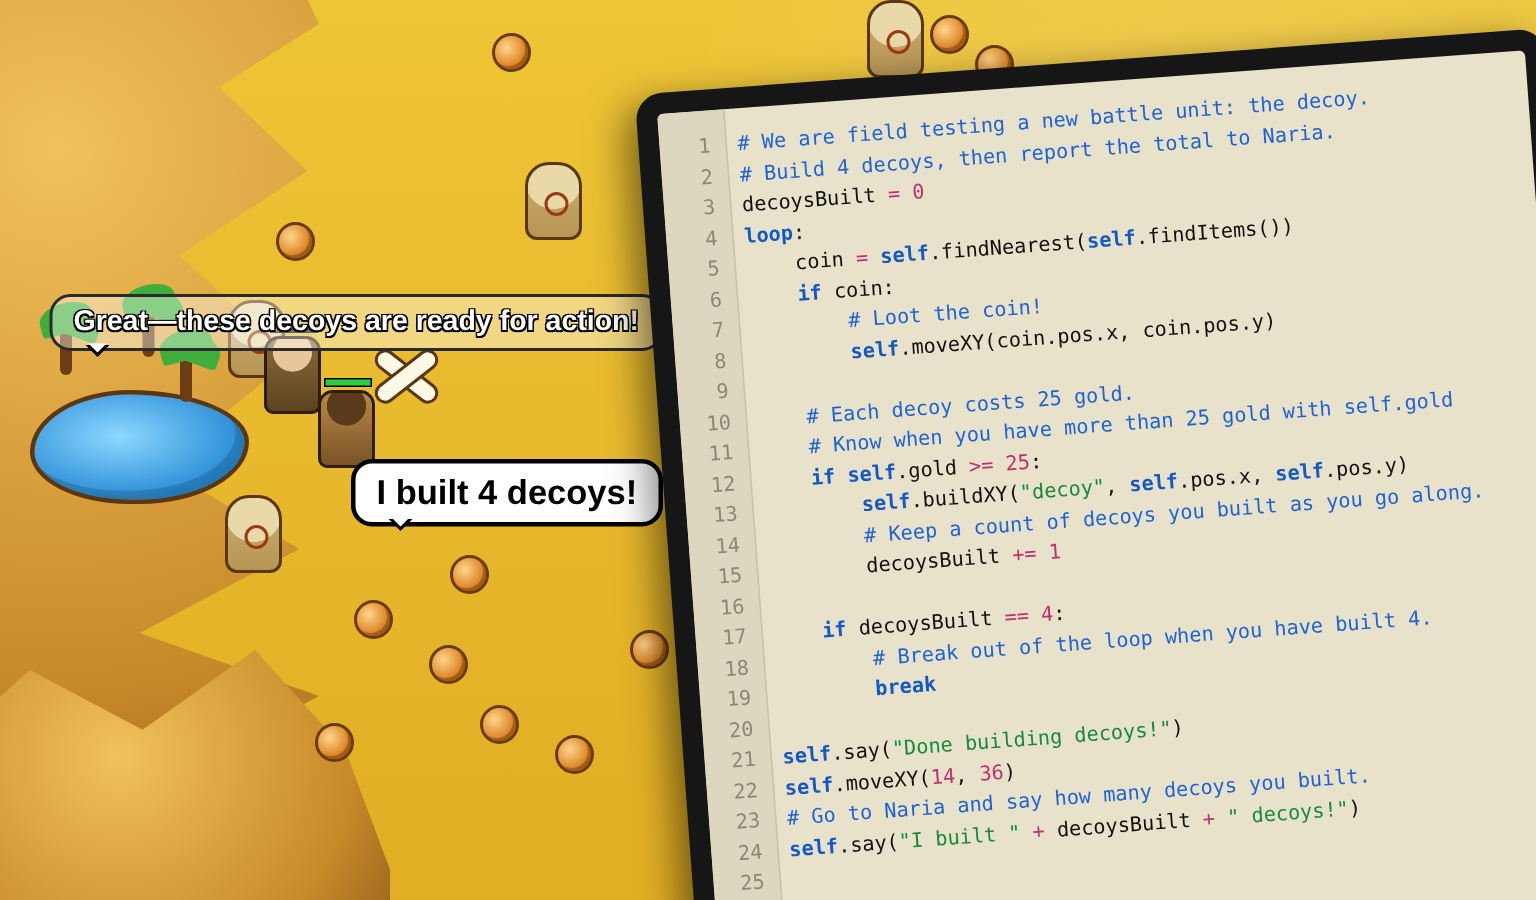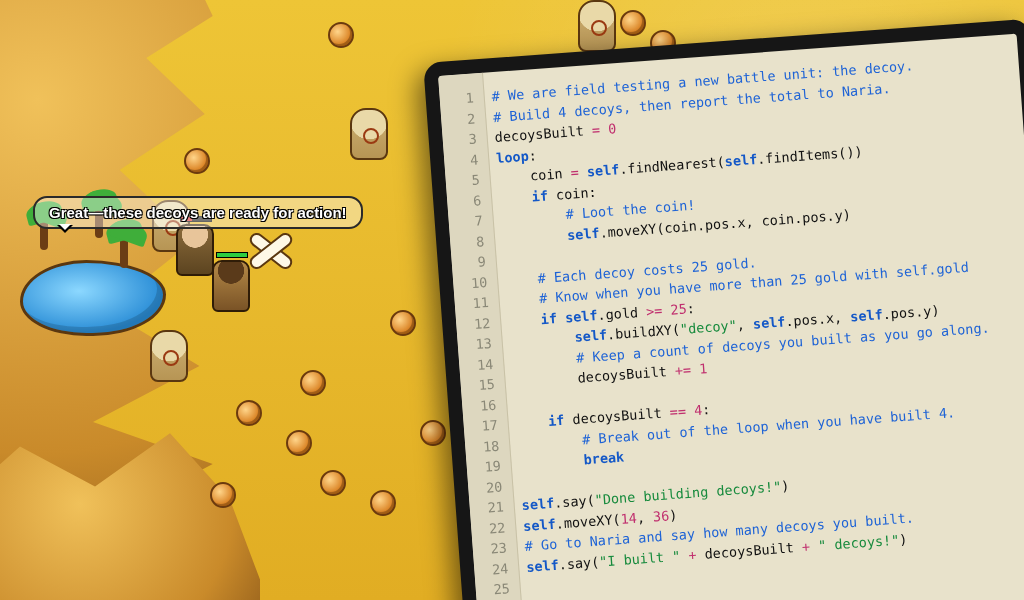--- a/index.html
+++ b/index.html
@@ -173,21 +173,21 @@
   }
   .speech::before {
     content: "";
     position: absolute;
     left: 24px; bottom: -9px;
     border: 6px solid transparent;
     border-top-color: #fff;
     z-index: 1;
   }
   .speech-small {
-    font-size: 15px;
+    font-size: 19px;
     font-weight: 600;
     background: rgba(255,255,255,0.4);
     color: #fff;
     text-shadow: 1px 1px 0 #000, -1px -1px 0 #000, 1px -1px 0 #000, -1px 1px 0 #000;
     border: 2px solid #2a2a2a;
   }
   .speech-big { font-size: 23px; }
 
   
   .code-panel {
@@ -293,20 +293,23 @@
     </div>
 
     <div class="sprite hero" id="hero" style="left: 212px; top: 260px;">
       <div class="hpbar hp-full"></div>
     </div>
 
     <div class="speech speech-small" style="left:33px; top:196px">
       <span>Great—these decoys are ready for action!</span>
     </div>
 
+    <div class="speech speech-big" style="left:234px; top:306px">
+      <span>I built 4 decoys!</span>
+    </div>
   </div>
 
   <div class="code-panel">
     <div class="code-gutter"></div>
     <div class="code-lines" id="code-lines">
         <div class="row"><span class="ln">1</span><span class="code"><span class="c-comment"># We are field testing a new battle unit: the decoy.</span></span></div>
         <div class="row"><span class="ln">2</span><span class="code"><span class="c-comment"># Build 4 decoys, then report the total to Naria.</span></span></div>
         <div class="row"><span class="ln">3</span><span class="code"><span>decoysBuilt </span><span class="c-op">=</span><span> </span><span class="c-num">0</span></span></div>
         <div class="row"><span class="ln">4</span><span class="code"><span class="c-keyword">loop</span><span>:</span></span></div>
         <div class="row"><span class="ln">5</span><span class="code"><span>    coin </span><span class="c-op">=</span><span> </span><span class="c-self">self</span><span>.findNearest(</span><span class="c-self">self</span><span>.findItems())</span></span></div>

